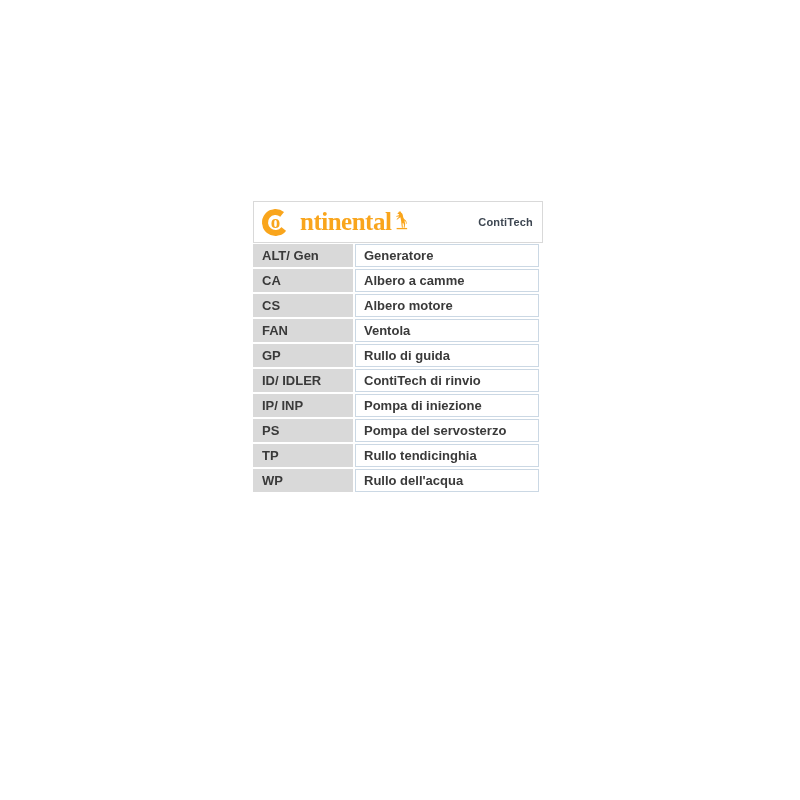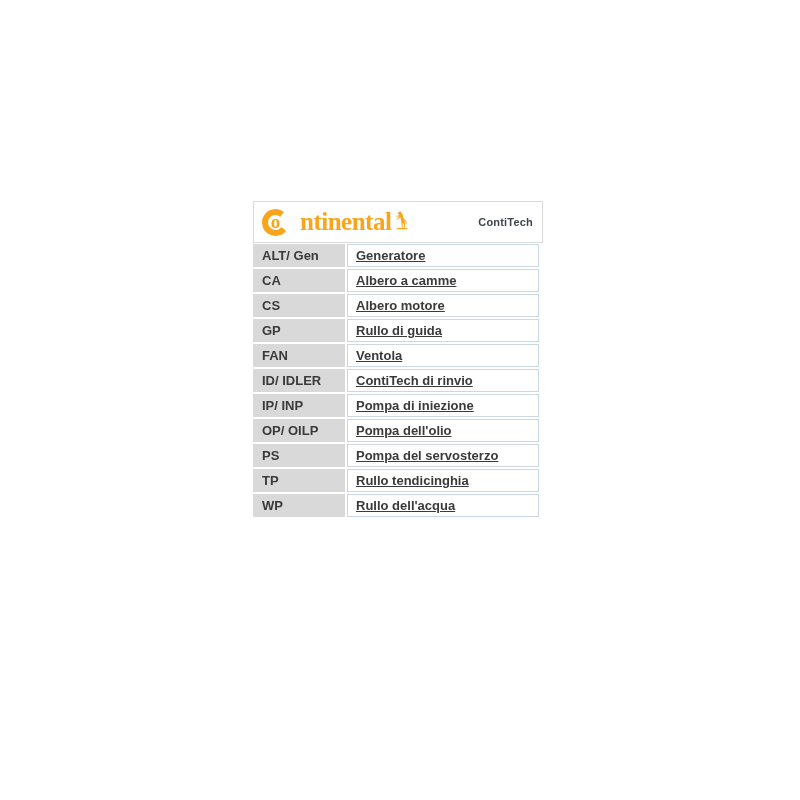--- a/index.html
+++ b/index.html
@@ -85,29 +85,28 @@
   }
   .legend td {
     height: 23px;
     font-size: 13px; font-weight: 700;
     color: var(--table-text, #3A3A3A);
     vertical-align: middle;
     white-space: nowrap;
     overflow: hidden;
   }
   .abbr-cell {
-    width: 92px;
+    width: 100px;
     background: var(--abbr-cell-bg, #D9D9D9);
     padding: 0 3px 0 9px;
   }
   .desc-cell {
     background: #fff;
     border: 1px solid var(--desc-cell-border, #CBD8E4);
     padding: 0 6px 0 8px;
-    text-decoration: underline;
   }
 </style>
 </head>
 <body>
 
 <div class="sheet">
 
   <div class="brand-header">
     <div class="logo" title="Continental">
       <span class="c-mark">
@@ -147,43 +146,39 @@
     <td class="abbr-cell">CA</td>
     <td class="desc-cell">Albero a camme</td>
   </tr>
 
   <tr>
     <td class="abbr-cell">CS</td>
     <td class="desc-cell">Albero motore</td>
   </tr>
 
   <tr>
-    <td class="abbr-cell">GP</td>
-    <td class="desc-cell">Rullo di guida</td>
+    <td class="abbr-cell">FAN</td>
+    <td class="desc-cell">Ventola</td>
   </tr>
 
   <tr>
-    <td class="abbr-cell">FAN</td>
-    <td class="desc-cell">Ventola</td>
+    <td class="abbr-cell">GP</td>
+    <td class="desc-cell">Rullo di guida</td>
   </tr>
 
   <tr>
     <td class="abbr-cell">ID/ IDLER</td>
     <td class="desc-cell">ContiTech di rinvio</td>
   </tr>
 
   <tr>
     <td class="abbr-cell">IP/ INP</td>
     <td class="desc-cell">Pompa di iniezione</td>
   </tr>
 
-  <tr>
-    <td class="abbr-cell">OP/ OILP</td>
-    <td class="desc-cell">Pompa dell'olio</td>
-  </tr>
 
   <tr>
     <td class="abbr-cell">PS</td>
     <td class="desc-cell">Pompa del servosterzo</td>
   </tr>
 
   <tr>
     <td class="abbr-cell">TP</td>
     <td class="desc-cell">Rullo tendicinghia</td>
   </tr>

